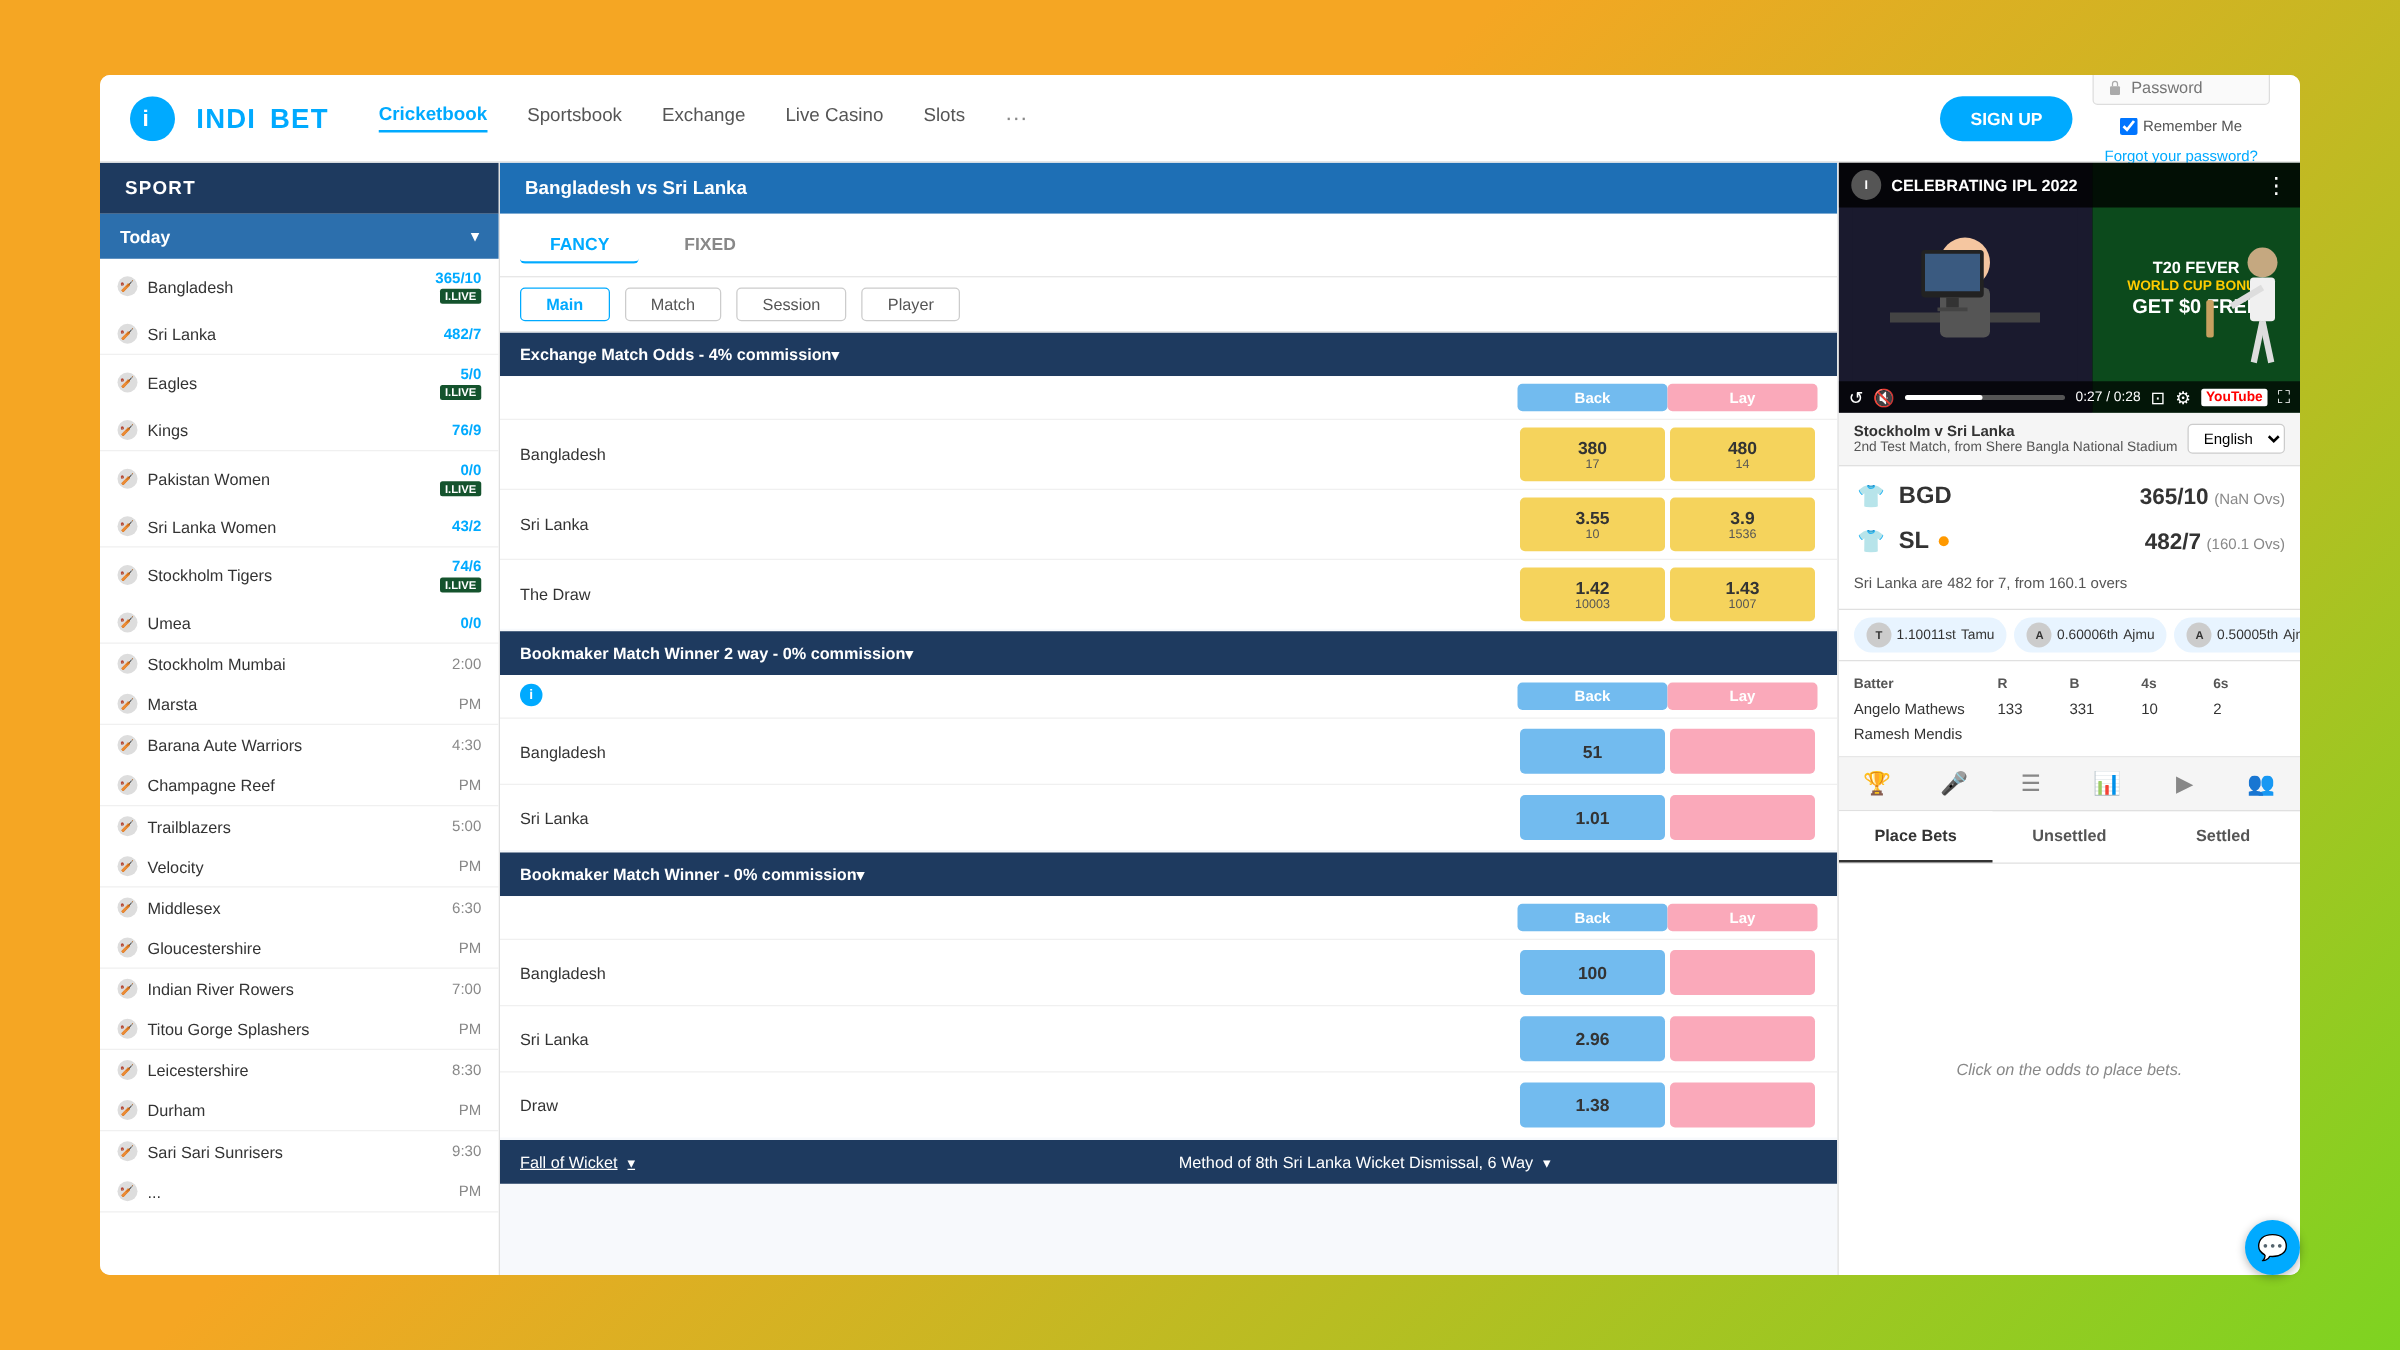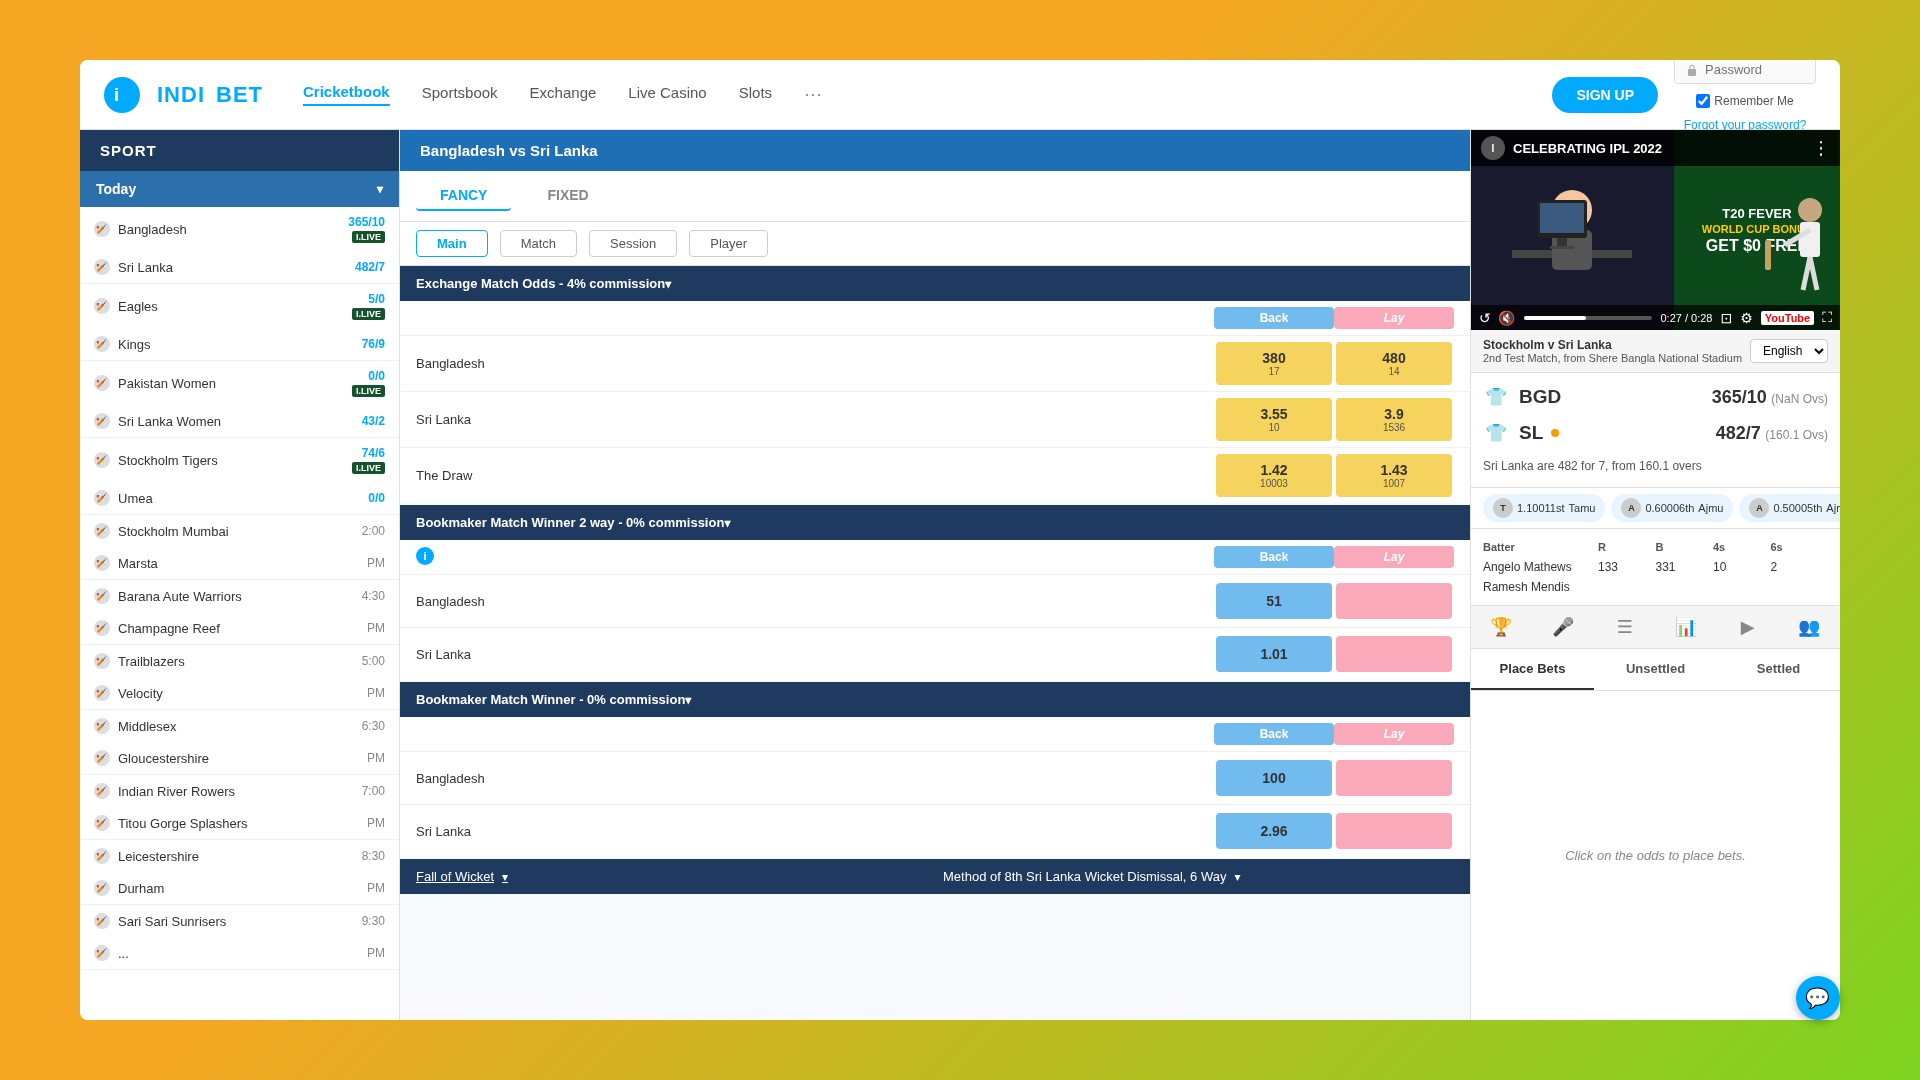--- a/index.html
+++ b/index.html
@@ -295,21 +295,21 @@
       padding: 6px 16px;
     }
     .odds-col-header {
       text-align: center;
       font-size: 12px;
       font-weight: 700;
       padding: 4px 8px;
       border-radius: 4px;
     }
     .back-header { background: #72bbef; color: #fff; }
-    .lay-header { background: #faa9ba; color: #fff; font-style: italic; }
+    .lay-header { background: #faa9ba; color: #fff; }
     .odds-row {
       display: grid;
       grid-template-columns: 1fr 120px 120px;
       padding: 4px 16px;
       border-top: 1px solid #f0f0f0;
       align-items: center;
     }
     .team-label { font-size: 13px; color: #333; }
     .back-cell {
       background: #72bbef;
@@ -1025,20 +1025,25 @@
           <div class="bm-odds-row">
             <span class="team-label">Bangladesh</span>
             <div class="back-cell-bm">100</div>
             <div class="lay-cell-empty"></div>
           </div>
           <div class="bm-odds-row">
             <span class="team-label">Sri Lanka</span>
             <div class="back-cell-bm">2.96</div>
             <div class="lay-cell-empty"></div>
           </div>
+          <div class="bm-odds-row">
+            <span class="team-label">Draw</span>
+            <div class="back-cell-bm">1.38</div>
+            <div class="lay-cell-empty"></div>
+          </div>
         </div>
 
         <div class="fall-wicket-row">
           <div class="fall-wicket-left">
             <span>Fall of Wicket</span>
             <span class="fwl-chevron">▾</span>
           </div>
           <div class="fall-wicket-right">
             <span>Method of 8th Sri Lanka Wicket Dismissal, 6 Way</span>
             <span class="fwl-chevron">▾</span>

